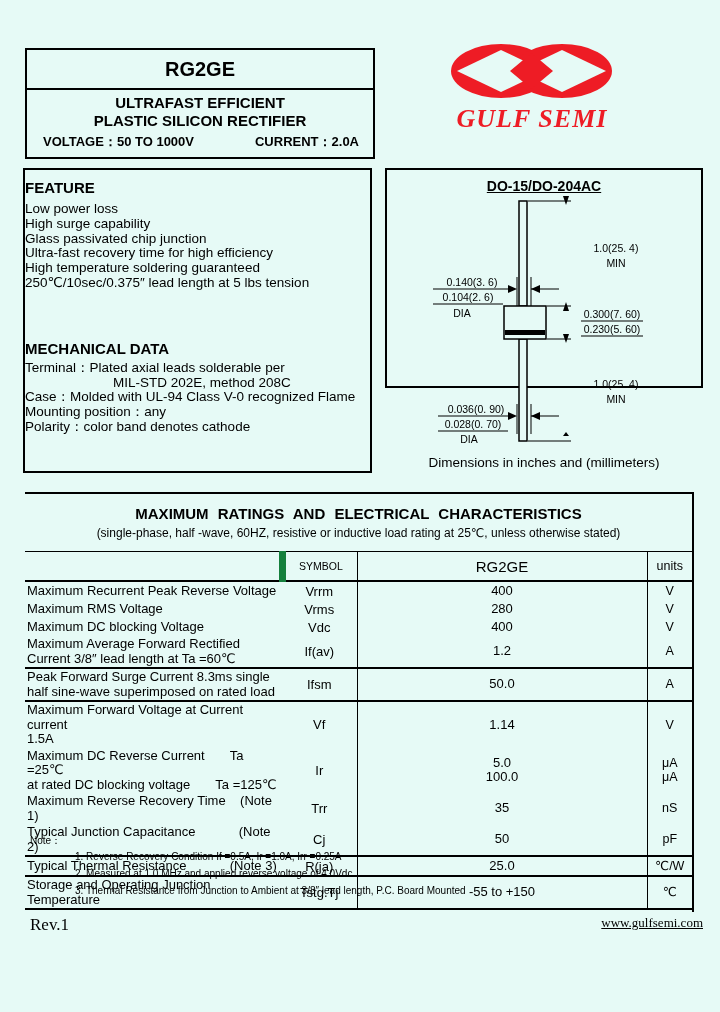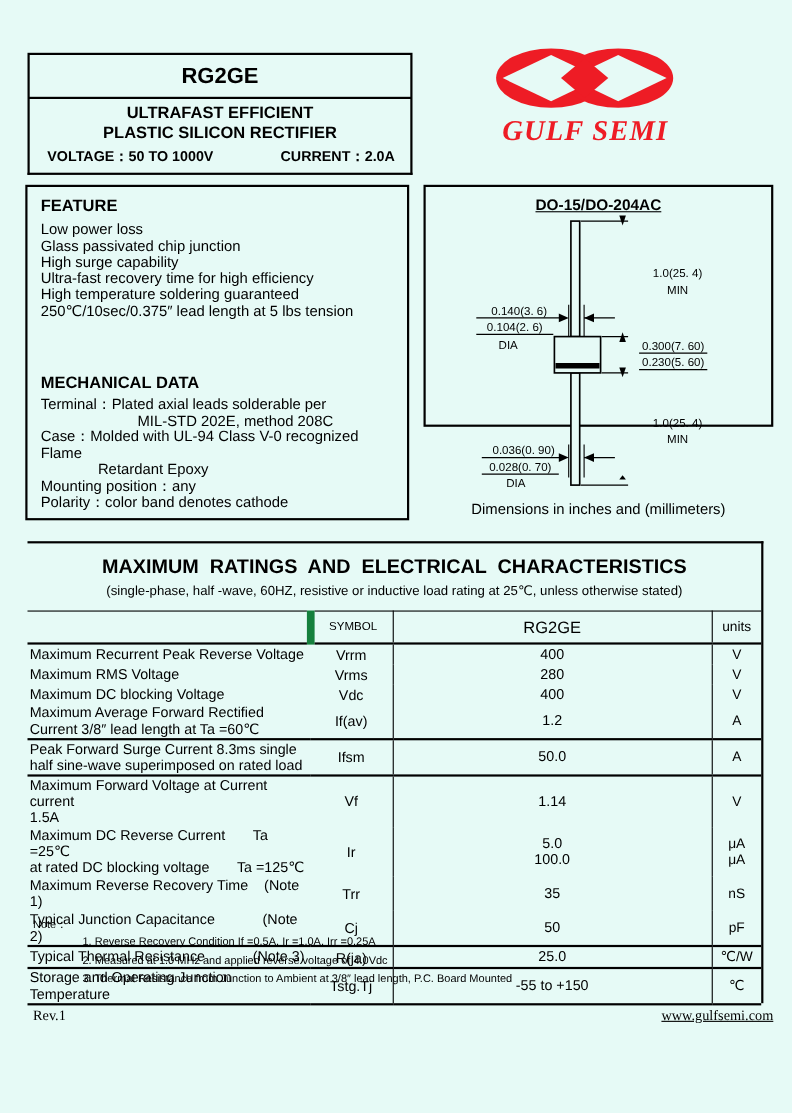--- a/index.html
+++ b/index.html
@@ -15,58 +15,58 @@
   .pn-block{left:25px;top:48px;width:350px;}
   .pn-title{border:2px solid #000;text-align:center;font-size:20px;font-weight:bold;padding:8px 0 7px;}
   .pn-sub{border:2px solid #000;border-top:none;padding:4px 0 6px;}
   .pn-line{ text-align:center;font-size:15px;font-weight:bold;line-height:18px;}
   .pn-vc{display:flex;justify-content:space-between;font-size:13px;font-weight:bold;margin-top:3px;padding:0 14px 0 16px;}
 
   
   .logo{left:448px;top:38px;width:168px;height:98px;}
 
   
-  .feat-box{left:23px;top:168px;width:349px;height:305px;border:2px solid #000;box-sizing:border-box;padding:9px 12px;}
+  .feat-box{left:23px;top:168px;width:349px;height:305px;border:2px solid #000;box-sizing:border-box;padding:9px 0;}
   .sec-head{font-size:15px;font-weight:bold;}
   .feat-list{margin-top:6px;font-size:13.5px;line-height:14.8px;}
   .mech-head{margin-top:49px;}
   .mech-list{margin-top:4px;font-size:13.5px;line-height:14.8px;}
   .ind1{padding-left:88px;}
   .ind2{padding-left:52px;}
 
   
   .pkg-box{left:385px;top:168px;width:318px;height:220px;border:2px solid #000;box-sizing:border-box;}
   .pkg-title{text-align:center;font-size:14px;font-weight:bold;text-decoration:underline;margin-top:8px;}
   .pkg-svg{display:block;margin:0 auto;}
   .pkg-caption{text-align:center;font-size:13.5px;margin-top:11px;}
   .pkg-box svg text{font-family:"Liberation Sans","DejaVu Sans",sans-serif;font-size:10.5px;fill:#000;}
 
   
   .ratings{left:25px;top:492px;width:669px;height:420px;border-top:2px solid #000;border-right:2px solid #000;box-sizing:border-box;}
-  .r-title{text-align:center;font-size:18px;font-weight:bold;margin-top:11px;word-spacing:5px;}
+  .r-title{text-align:center;font-size:15px;font-weight:bold;margin-top:11px;word-spacing:5px;}
   .r-sub{text-align:center;font-size:12px;margin-top:4px;}
   table.spec{border-collapse:collapse;width:667px;margin-top:11px;table-layout:fixed;}
   table.spec th,table.spec td{padding:1px 2px;vertical-align:middle;}
   thead th{border-top:1px solid #000;border-bottom:2px solid #000;font-weight:normal;height:26px;}
   th.h-sym{font-size:10.5px;border-left:7px solid #15803d;border-right:1px solid #000;}
   th.h-part{font-size:15px;border-right:1px solid #000;}
   th.h-units{font-size:12.5px;}
   td.c-param{text-align:left;padding-left:28px;font-size:13px;line-height:14.5px;white-space:pre-wrap;}
   td.c-sym{text-align:center;font-size:13px;border-right:1px solid #000;}
   td.c-val{text-align:center;font-size:13px;line-height:14.5px;border-right:1px solid #000;white-space:pre-line;}
   td.c-unit{text-align:center;font-size:12.5px;line-height:14.5px;white-space:pre-line;}
   tr.sep td{border-top:2px solid #000;}
   tr.last td{border-bottom:2px solid #000;}
   tr.r1 td{height:16px;}
 
   
   .notes{left:25px;top:834px;width:660px;}
   .note-head{font-size:10px;padding-left:5px;}
   .note-item{font-size:10px;line-height:17px;padding-left:50px;}
-  .footer-rev{left:30px;top:915px;font-family:"Liberation Serif","DejaVu Serif",serif;font-size:13px;}
+  .footer-rev{left:30px;top:915px;font-family:"Liberation Serif","DejaVu Serif",serif;font-size:17px;}
   .footer-web{right:17px;top:915px;font-family:"Liberation Serif","DejaVu Serif",serif;font-size:13px;text-decoration:underline;}
 </style>
 </head>
 <body>
 
 <div class="abs pn-block">
   <div class="pn-title">RG2GE</div>
   <div class="pn-sub">
     <div class="pn-line">ULTRAFAST EFFICIENT</div>
     <div class="pn-line">PLASTIC  SILICON  RECTIFIER</div>
@@ -85,32 +85,31 @@
     <polygon points="70,33 114,12 158,33 114,54" fill="#e6faf6"></polygon>
     <polygon points="62,33 83.5,15 105,33 83.5,51" fill="#ee1c25"></polygon>
     <text x="84" y="89" text-anchor="middle" style="font-family:'Liberation Serif','DejaVu Serif',serif;font-weight:bold;font-style:italic;font-size:26px;fill:#ee1c25;letter-spacing:1px;">GULF SEMI</text>
   </svg>
 </div>
 
 <div class="abs feat-box">
   <div class="sec-head">FEATURE</div>
   <div class="feat-list">
     <div>Low power loss</div>
+    <div>High surge capability</div>
     <div>Glass passivated chip junction</div>
-    <div>High surge capability</div>
     <div>Ultra-fast recovery time for high efficiency</div>
     <div>High temperature soldering guaranteed</div>
     <div>250℃/10sec/0.375″ lead length at 5 lbs tension</div>
   </div>
   <div class="sec-head mech-head">MECHANICAL DATA</div>
   <div class="mech-list">
     <div>Terminal：Plated axial leads solderable per</div>
     <div class="ind1">MIL-STD 202E, method 208C</div>
     <div>Case：Molded with UL-94 Class V-0 recognized Flame</div>
-    <div class="ind2">Retardant Epoxy</div>
     <div>Mounting position：any</div>
     <div>Polarity：color band denotes cathode</div>
   </div>
 </div>
 
 <div class="abs pkg-box">
   <div class="pkg-title">DO-15/DO-204AC</div>
   <svg class="pkg-svg" width="314" height="250" viewBox="0 0 314 250">
 
     <rect x="132" y="7" width="8" height="105" fill="#e6faf6" stroke="#000" stroke-width="1.5"></rect>

